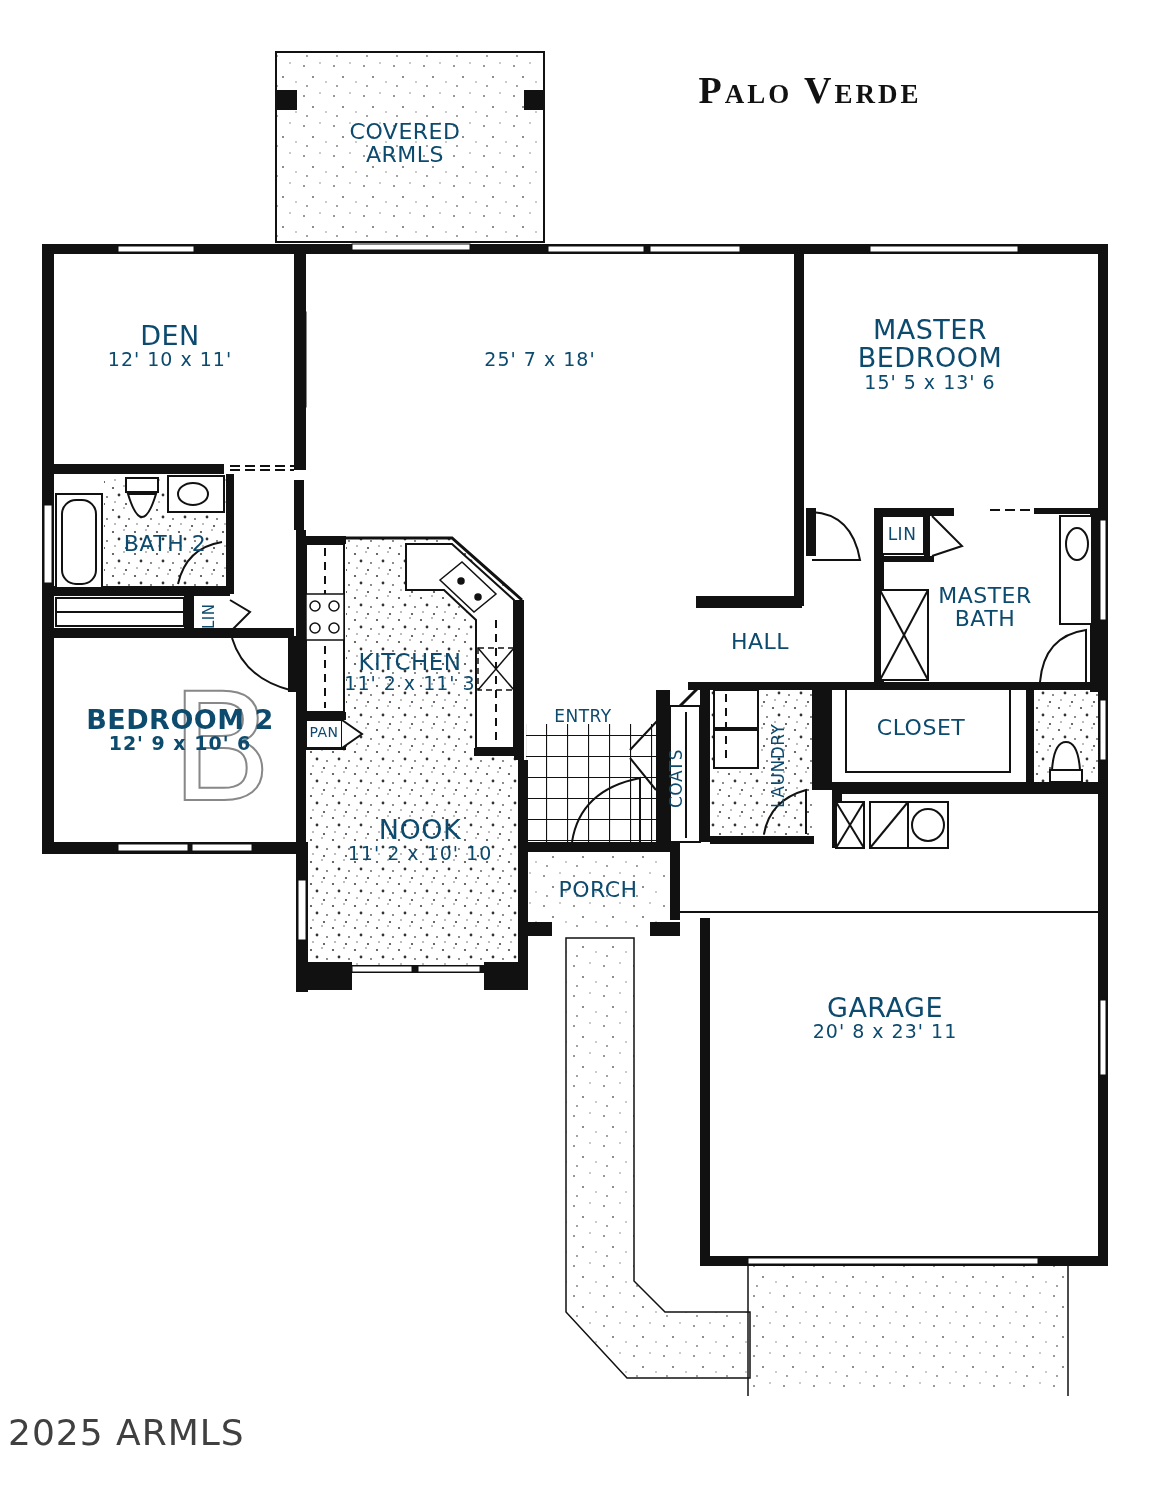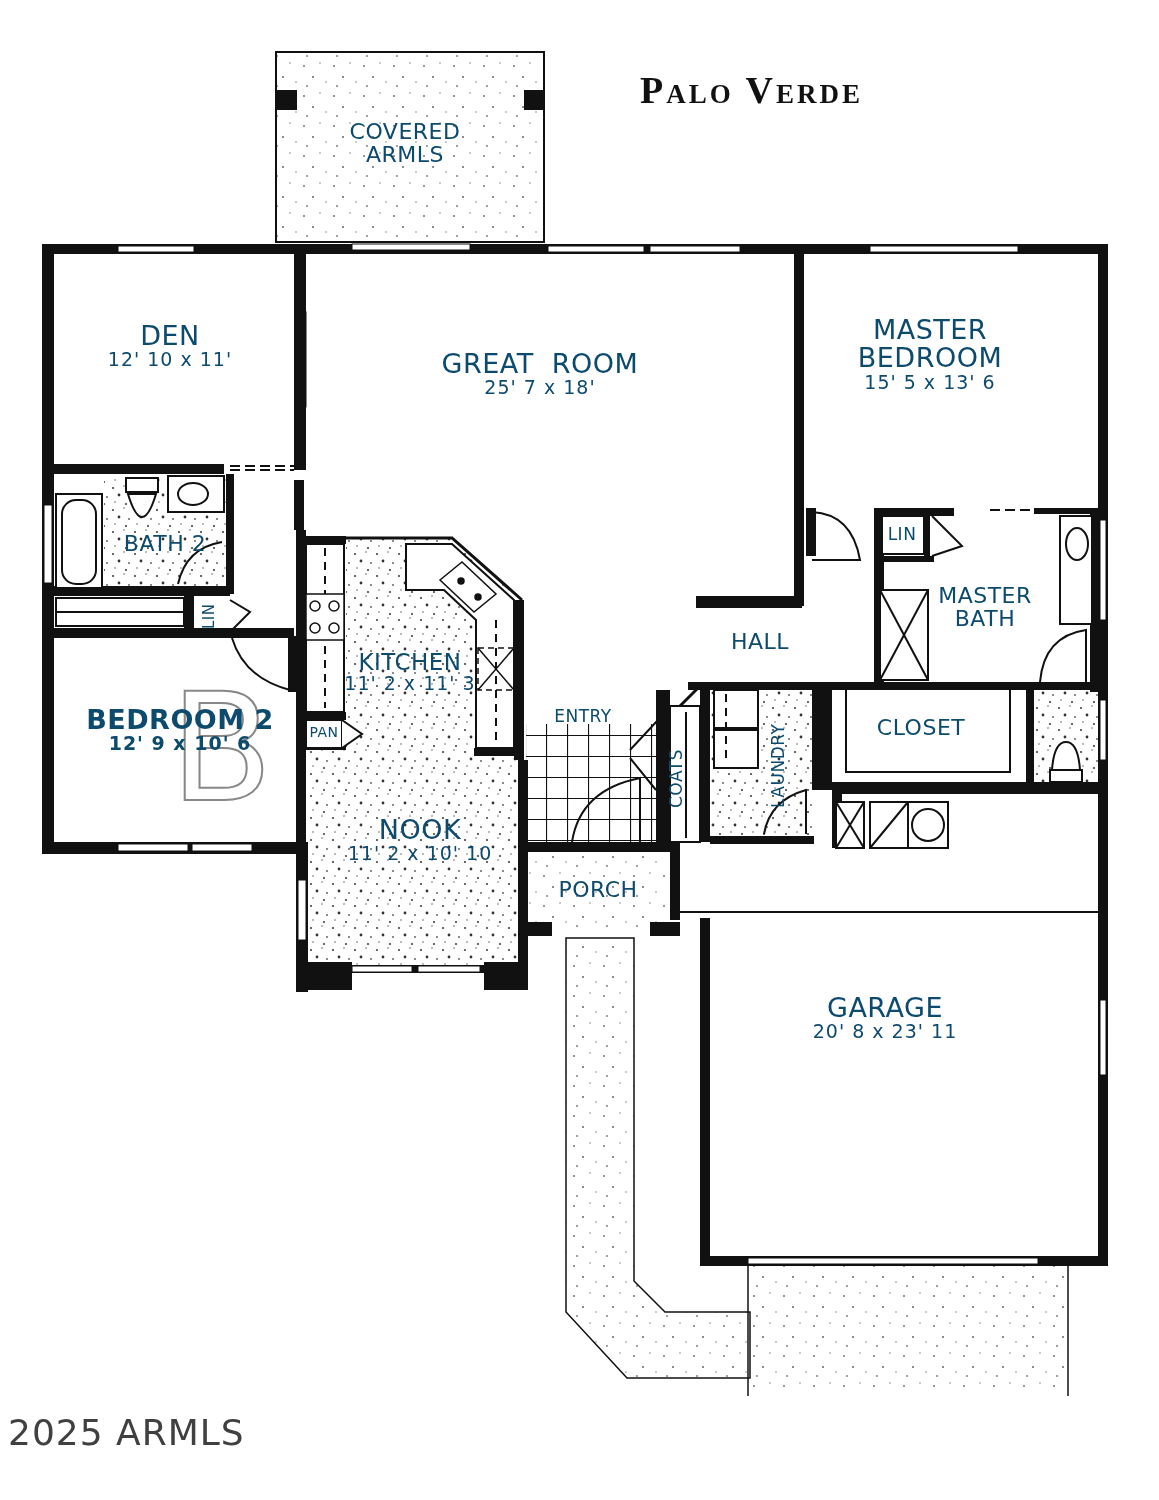--- a/index.html
+++ b/index.html
@@ -1,18 +1,18 @@
 <!DOCTYPE html>
 <html><head>
 <meta charset="utf-8">
 <style>
   html, body { margin: 0; padding: 0; background: #ffffff; }
   body { width: 1159px; height: 1500px; position: relative; overflow: hidden; font-family: "Liberation Sans", sans-serif; color: #111; }
   .plan { position: absolute; left: 0; top: 0; width: 1159px; height: 1500px; }
-  .title { position: absolute; left: 640px; top: 68px; width: 340px; text-align: left; font-family: "Liberation Serif", serif; font-weight: bold; color: #111; }
+  .title { position: absolute; left: 640px; top: 68px; width: 340px; text-align: center; font-family: "Liberation Serif", serif; font-weight: bold; color: #111; }
   .title .name { font-size: 38px; letter-spacing: 3px; font-variant: small-caps; line-height: 44px; }
   .title .code { font-size: 42px; letter-spacing: 4px; line-height: 52px; }
   .lbl { position: absolute; text-align: center; font-family: "DejaVu Sans", sans-serif; color: #0c4a6e; line-height: 1.05; }
   .lbl .n { font-size: 27px; letter-spacing: 0.5px; }
   .lbl .d { font-size: 19px; letter-spacing: 1px; }
   .small .n { font-size: 22px; }
   .tiny .n { font-size: 17px; }
   .vert { writing-mode: vertical-rl; transform: rotate(180deg); }
   .copyright { position: absolute; left: 8px; top: 1412px; font-size: 36px; color: #404040; letter-spacing: 1px; font-family: "DejaVu Sans", sans-serif; }
 </style>
@@ -261,21 +261,20 @@
   <div class="n">COVERED</div>
   <div class="n">ARMLS</div>
 </div>
 
 <div class="lbl" style="left:70px;top:322px;width:200px;">
   <div class="n">DEN</div>
   <div class="d">12' 10 x 11'</div>
 </div>
 
 <div class="lbl" style="left:410px;top:350px;width:260px;">
-  <div class="n" style="white-space:pre">GREAT  ROOM</div>
   <div class="d">25' 7 x 18'</div>
 </div>
 
 <div class="lbl" style="left:840px;top:316px;width:180px;">
   <div class="n">MASTER</div>
   <div class="n">BEDROOM</div>
   <div class="d">15' 5 x 13' 6</div>
 </div>
 
 <div class="lbl small" style="left:100px;top:532px;width:130px;">

